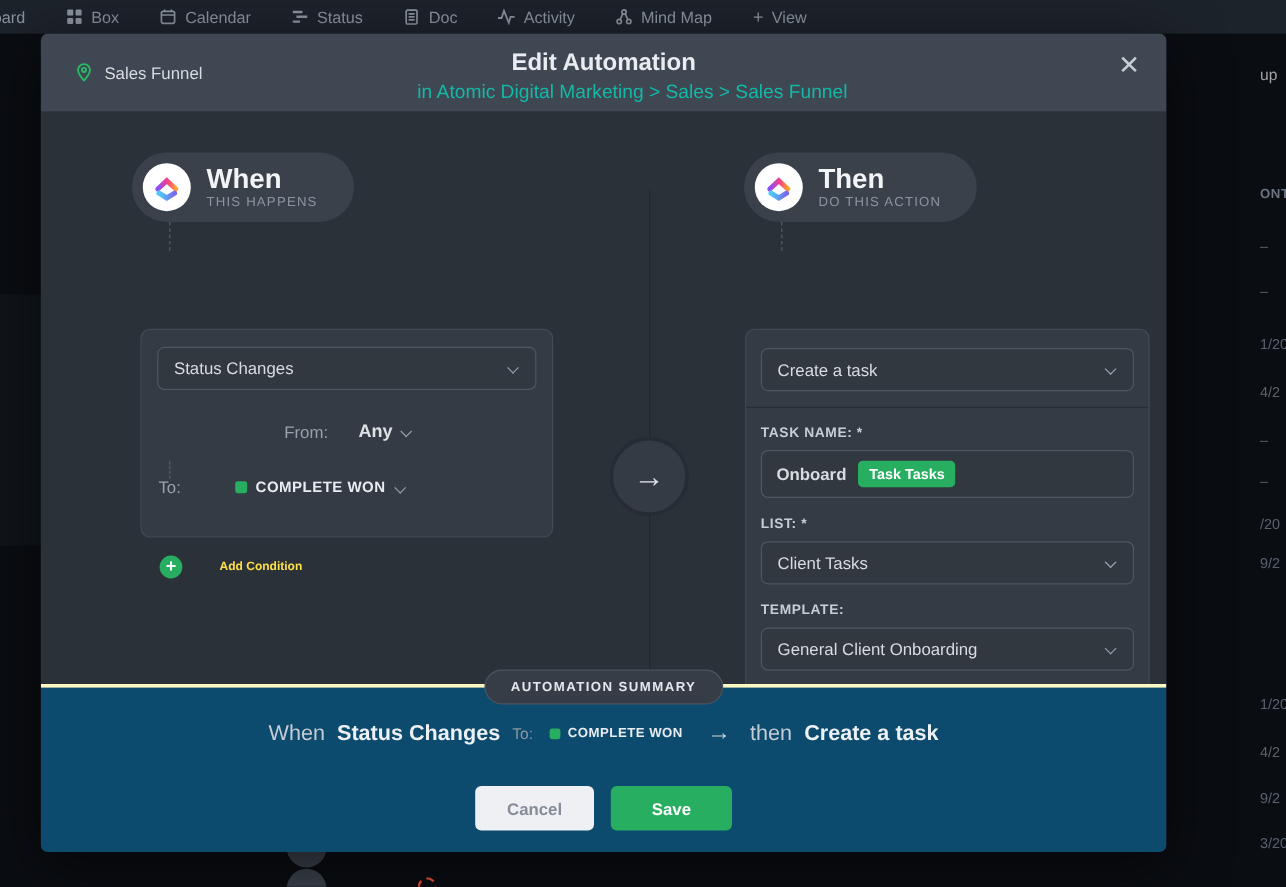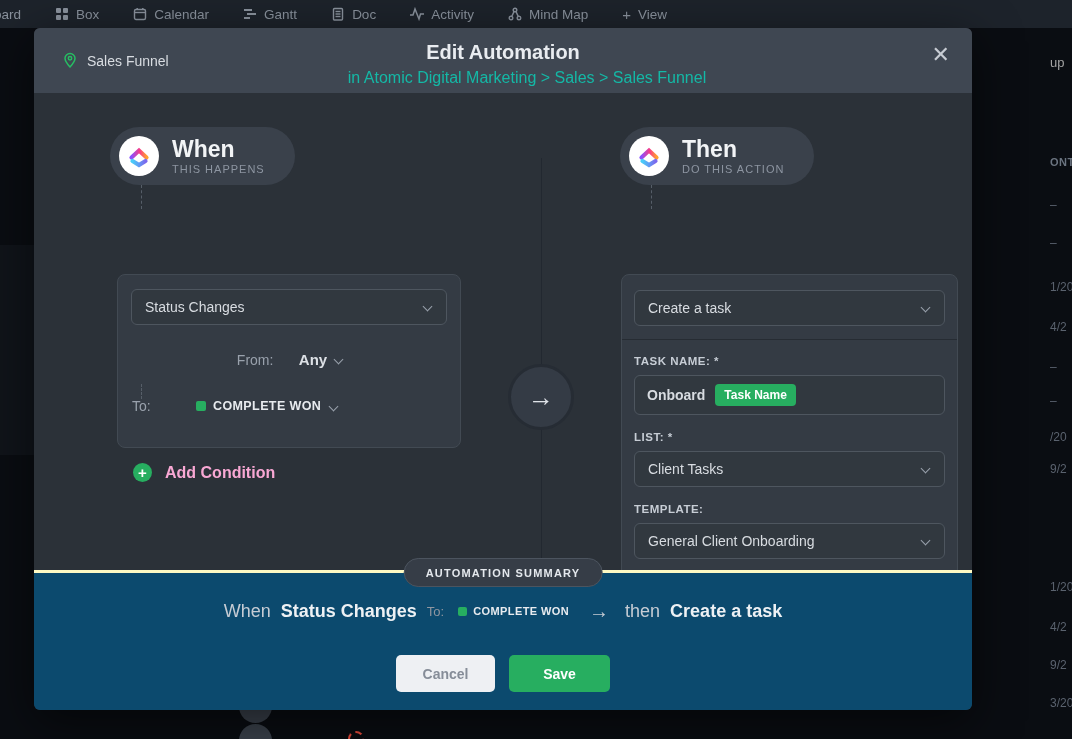--- a/index.html
+++ b/index.html
@@ -70,21 +70,21 @@
   .row-val { font-size:15px; font-weight:600; color:#dde1e6; margin-left:10px; margin-right:8px; }
   .status-chip { display:flex; align-items:center; margin-left:12px; }
   .status-sq { width:10px; height:10px; border-radius:2px; background:#27ae60; }
   .status-txt { font-size:12.5px; font-weight:bold; color:#e8ebef; letter-spacing:.4px; margin:0 9px 0 7px; }
 
   .add-cond { position:absolute; left:99px; top:370px; display:flex; align-items:center; gap:13px;
     cursor:pointer; }
   .plus-circle { width:19px; height:19px; border-radius:50%; background:#27ae60; color:#fff;
     font-size:15px; font-weight:bold; display:flex; align-items:center; justify-content:center;
     line-height:1; padding-bottom:1px; }
-  .add-cond-label { font-size:16px; font-weight:bold; color:#f9a8d4; }
+  .add-cond-label { font-size:10px; font-weight:bold; color:#fde047;margin-left:18px; }
 
   .arrow-circle { position:absolute; left:474px; top:271px; width:66px; height:66px; border-radius:50%;
     background:#343b45; border:3px solid #262c34; display:flex; align-items:center; justify-content:center;
     color:#dfe3e8; font-size:26px; }
 
   .then-card { left:587px; top:181px; width:337px; height:361px; padding:15px 12px; }
   .then-divider { height:1px; background:#262c33; margin:13px -12px 15px; }
   .f-label { font-size:11.5px; font-weight:bold; color:#c7cdd5; letter-spacing:.5px; margin-bottom:8px; }
   .f-gap { margin-top:16px; }
   .text-input { background:#31383f; border:1px solid #4e565f; border-radius:6px; height:40px;
@@ -168,21 +168,21 @@
       <span>Calendar</span>
     </div>
     <div class="tab">
       <span class="icon">
           <svg width="14" height="14" viewBox="0 0 14 14" stroke="#8a929d" stroke-width="2">
             <line x1="1" y1="3" x2="9" y2="3"></line>
             <line x1="4" y1="7" x2="13" y2="7"></line>
             <line x1="1" y1="11" x2="7" y2="11"></line>
           </svg>
         </span>
-      <span>Gantt</span>
+      <span>Status</span>
     </div>
     <div class="tab">
       <span class="icon">
           <svg width="14" height="14" viewBox="0 0 14 14" fill="none" stroke="#8a929d" stroke-width="1.4">
             <rect x="2.5" y="1.5" width="9" height="11.5" rx="1"></rect>
             <line x1="4.5" y1="4.5" x2="9.5" y2="4.5"></line>
             <line x1="4.5" y1="7" x2="9.5" y2="7"></line>
             <line x1="4.5" y1="9.5" x2="9.5" y2="9.5"></line>
           </svg>
         </span>
@@ -317,21 +317,21 @@
       <div class="card then-card">
         <div class="select">
           <span>Create a task</span>
           <span class="chev"></span>
         </div>
         <div class="then-divider"></div>
 
         <div class="f-label">TASK NAME: *</div>
         <div class="text-input">
           <span>Onboard</span>
-          <span class="tag">Task Name</span>
+          <span class="tag">Task Tasks</span>
         </div>
 
         <div class="f-label f-gap">LIST: *</div>
         <div class="select">
           <span>Client Tasks</span>
           <span class="chev"></span>
         </div>
 
         <div class="f-label f-gap">TEMPLATE:</div>
         <div class="select">

